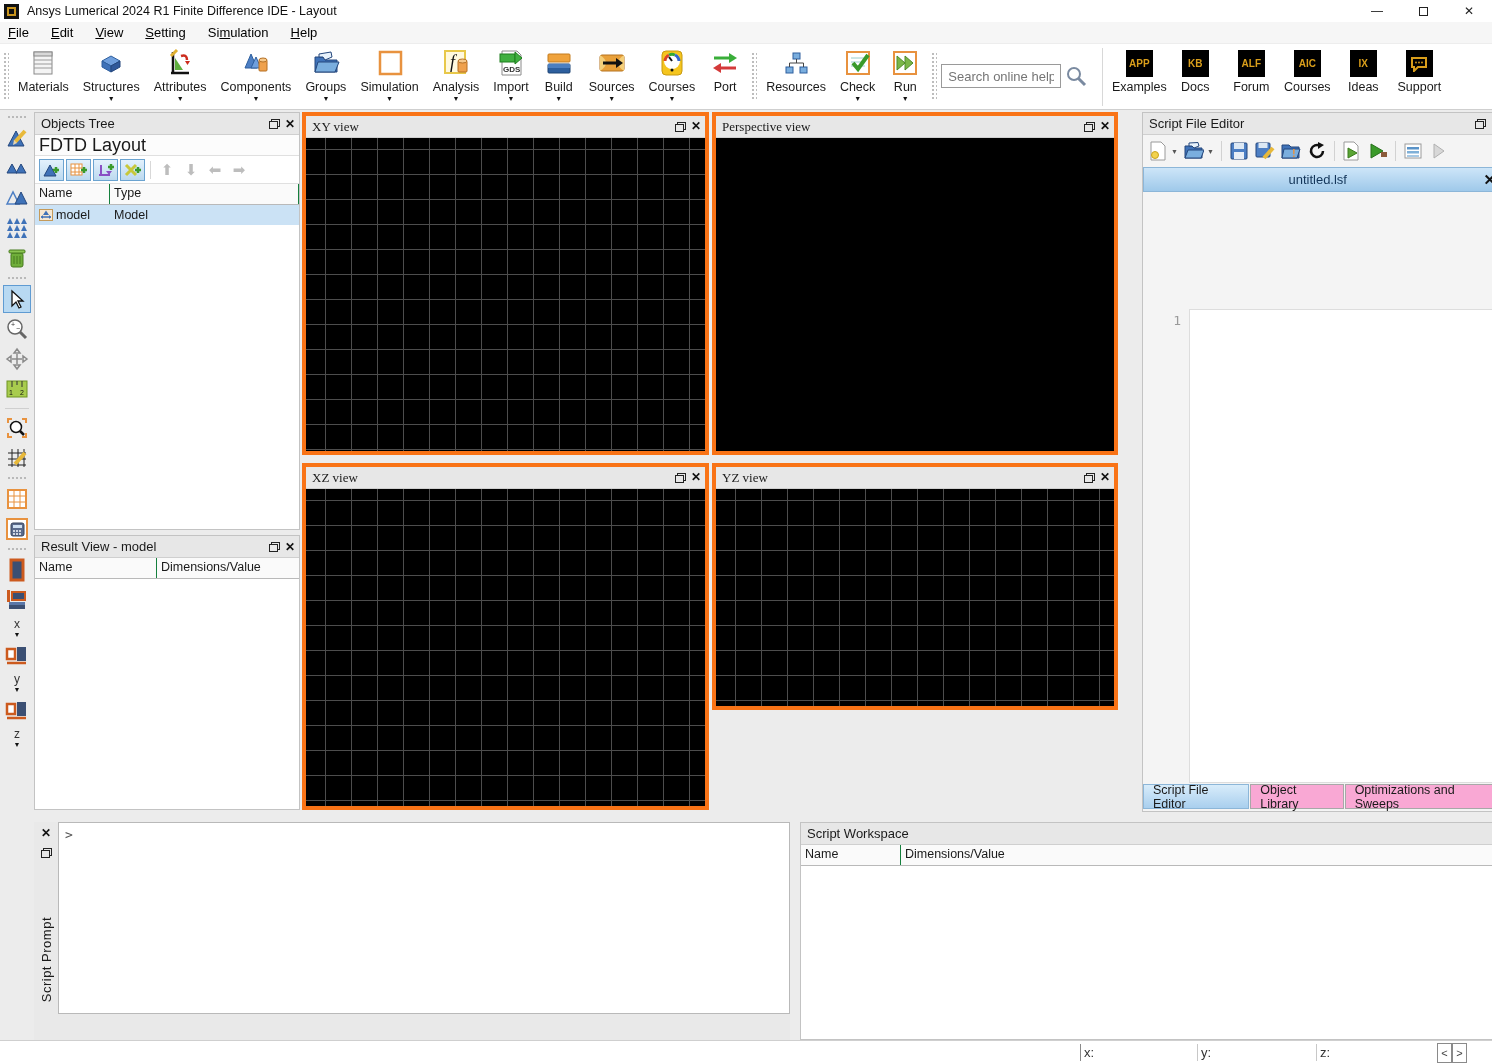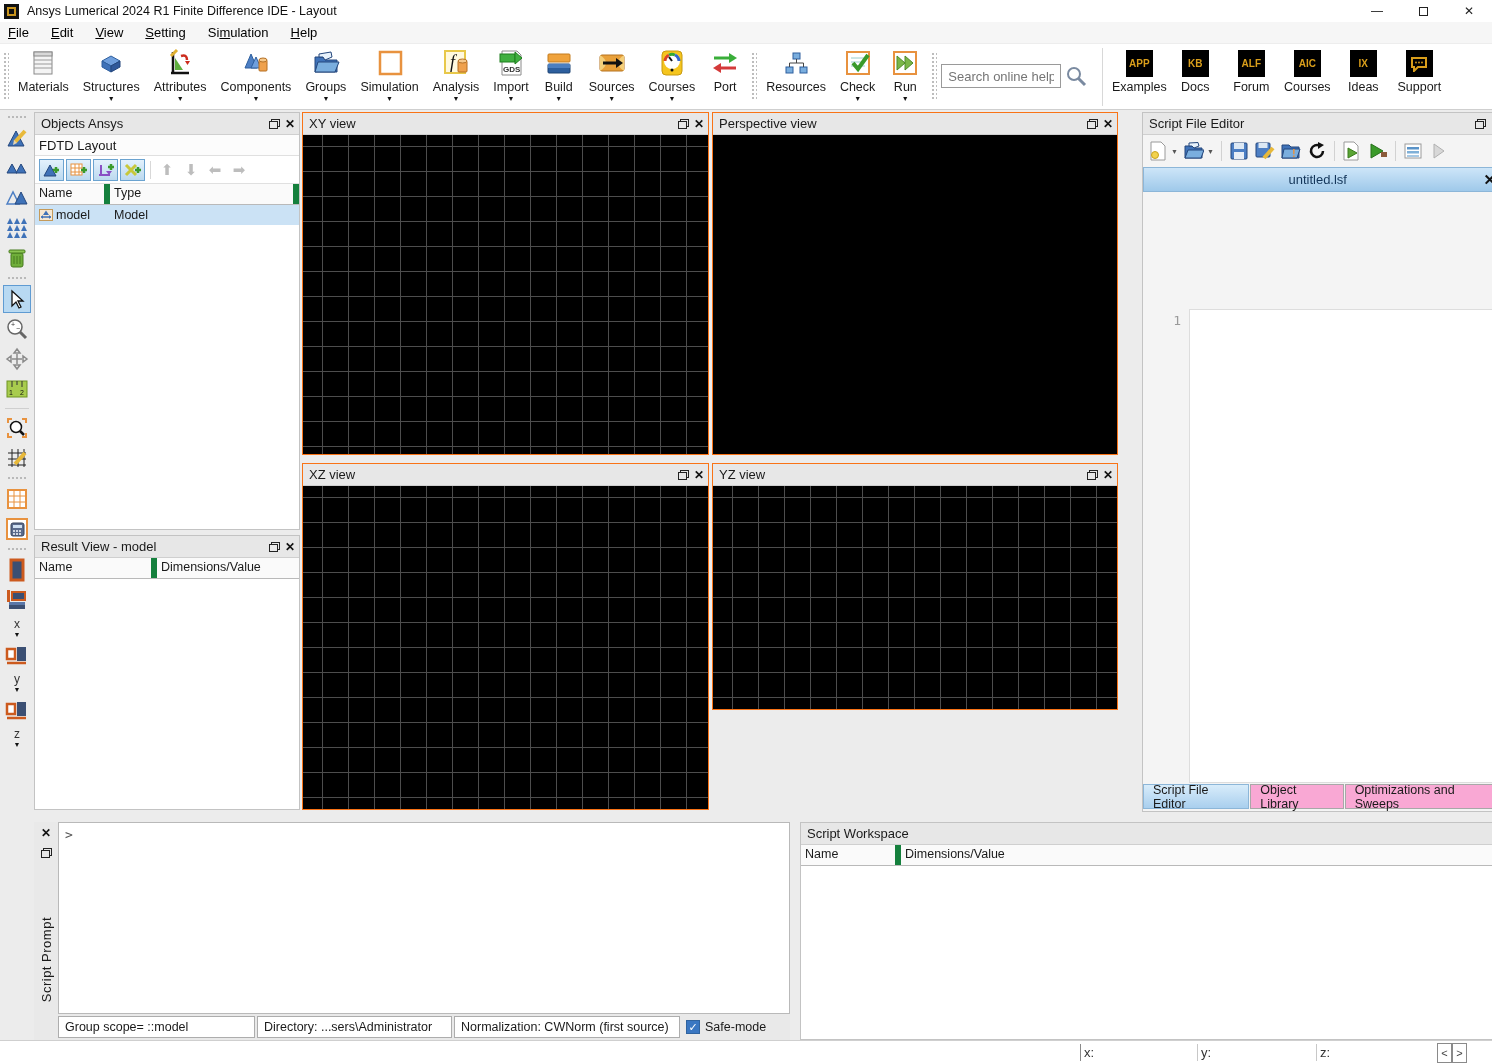--- a/index.html
+++ b/index.html
@@ -41,44 +41,44 @@
   .panel-header { height:22px; background:#e7e7e7; display:flex; align-items:center; padding:0 4px 0 6px; border-bottom:1px solid #cfcfcf; }
   .panel-title { font-size:13px; color:#1a1a1a; }
   .panel-btns { margin-left:auto; display:flex; align-items:center; gap:6px; }
   .float-glyph { position:relative; width:10px; height:9px; display:inline-block; }
   .float-glyph::before { content:""; position:absolute; left:2px; top:0; width:7px; height:6px; border:1px solid #222; }
   .float-glyph::after { content:""; position:absolute; left:0; top:2px; width:7px; height:6px; border:1px solid #222; background:#e7e7e7; }
   .x-glyph { font-size:12px; font-weight:bold; color:#111; }
 
   
   .tbl-head { display:flex; height:21px; background:#fafafa; border-bottom:1px solid #b9b9b9; }
-  .tbl-head .cell { font-size:12.5px; padding:2px 4px; border-right:6px solid #15803d; color:#1a1a1a; }
+  .tbl-head .cell { font-size:12.5px; padding:2px 4px; border-right:1px solid #15803d; color:#1a1a1a; }
   .tbl-row { display:flex; height:20px; align-items:center; }
   .tbl-row.sel { background:#cbe2f5; }
   .tbl-row .cell { font-size:12.5px; padding:0 4px; display:flex; align-items:center; gap:3px; }
 
   
   .side-strip { position:absolute; left:0; top:112px; width:34px; height:928px; background:#ececec; display:flex; flex-direction:column; align-items:center; }
   .s-handle { width:20px; height:5px; margin:3px 0; background-image:radial-gradient(#b9b9b9 1px, transparent 1.2px); background-size:4px 4px; }
   .s-ico { width:28px; height:28px; display:flex; align-items:center; justify-content:center; margin:1px 0; }
   .s-ico.sel { background:#b8d9f2; border:1px solid #5f9bd2; }
   .s-hr { width:24px; height:1px; background:#cfcfcf; margin:4px 0; }
   .s-lbl { font-size:12px; color:#333; margin-top:2px; }
   .s-caret { font-size:7px; color:#111; line-height:7px; margin-bottom:2px; }
 
   
   #objects-tree { left:34px; top:112px; width:266px; height:418px; }
-  .ot-sub { height:21px; display:flex; align-items:center; padding-left:4px; font-size:13px; border-bottom:1px solid #e0e0e0; background:#fcfcfc; }
+  .ot-sub { height:21px; display:flex; align-items:center; padding-left:4px; font-size:18px; border-bottom:1px solid #e0e0e0; background:#fcfcfc; }
   .ot-toolbar { height:28px; display:flex; align-items:center; gap:2px; padding:2px 4px; border-bottom:1px solid #e0e0e0; }
   .ot-btn { width:25px; height:22px; background:linear-gradient(#e3f1fc,#bcd9ef); border:1px solid #6ba3d0; display:flex; align-items:center; justify-content:center; }
   .ot-sep { width:1px; height:18px; background:#d8d8d8; margin:0 3px; }
   .ot-arrow { font-size:15px; color:#bdbdbd; width:22px; text-align:center; }
 
   
-  .viewport { position:absolute; border:1px solid #f97316; background:#be185d; }
+  .viewport { position:absolute; border:4px solid #f97316; background:#be185d;font-family:Liberation Serif, serif; }
   .vp-canvas { position:absolute; left:0; right:0; top:22px; bottom:0; background:#000; }
   .vp-canvas.grid { background-image:linear-gradient(to right,#4d4d4d 1px,transparent 1px),linear-gradient(to bottom,#4d4d4d 1px,transparent 1px); background-size:26px 25px; background-position:-7px -14px; }
 
   
   #script-editor { left:1128px; top:112px; width:364px; height:700px; background:#f4f4f4;margin-left:14px; }
   .se-toolbar { height:32px; display:flex; align-items:center; gap:4px; padding:0 4px; background:#f4f4f4; }
   .se-btn { width:22px; height:22px; display:flex; align-items:center; justify-content:center; }
   .se-caret { font-size:7px; color:#555; margin:0 1px 0 -2px; }
   .se-sep { width:1px; height:20px; background:#d2d2d2; margin:0 2px; }
   .se-tab { height:25px; background:linear-gradient(#cde5f8,#9fc9ea); border:1px solid #8cb6d8; display:flex; align-items:center; padding:0 8px; }
@@ -530,21 +530,21 @@
           <rect x="12" y="4" width="9" height="14" fill="#3b4f73"></rect>
           <line x1="2" y1="20" x2="21" y2="20" stroke="#cc5a1e" stroke-width="2.5"></line>
         </svg>
       </div>
     <div class="s-lbl">z</div>
     <div class="s-caret">▼</div>
   </div>
 
   <div class="panel" id="objects-tree">
     <div class="panel-header">
-      <span class="panel-title">Objects Ansys</span>
+      <span class="panel-title">Objects Tree</span>
       <span class="panel-btns">
         <span class="float-glyph"></span>
         <span class="x-glyph">✕</span>
       </span>
     </div>
     <div class="ot-sub">FDTD Layout</div>
     <div class="ot-toolbar">
       <div class="ot-btn">
           <svg width="18" height="16" viewBox="0 0 18 16">
             <polygon points="1,14 7,3 13,14" fill="#3f72b8" stroke="#24477c"></polygon>
@@ -753,29 +753,20 @@
     </div>
   </div>
 
   <div class="panel" id="script-prompt">
     <div class="sp-strip">
       <span class="x-glyph">✕</span>
       <span class="float-glyph"></span>
       <span class="sp-vlabel">Script Prompt</span>
     </div>
     <div class="sp-console"><span>&gt;</span></div>
-    <div class="sp-status">
-      <div class="status-box" style="width:197px">Group scope= ::model</div>
-      <div class="status-box" style="width:195px">Directory: ...sers\Administrator</div>
-      <div class="status-box" style="width:226px">Normalization: CWNorm (first source)</div>
-      <div class="safe-mode">
-        <span class="checkbox">✓</span>
-        <span>Safe-mode</span>
-      </div>
-    </div>
   </div>
 
   <div class="panel" id="script-workspace">
     <div class="panel-header">
       <span class="panel-title">Script Workspace</span>
       <span class="panel-btns">
           <span class="float-glyph"></span>
           <span class="x-glyph">✕</span>
         </span>
     </div>

